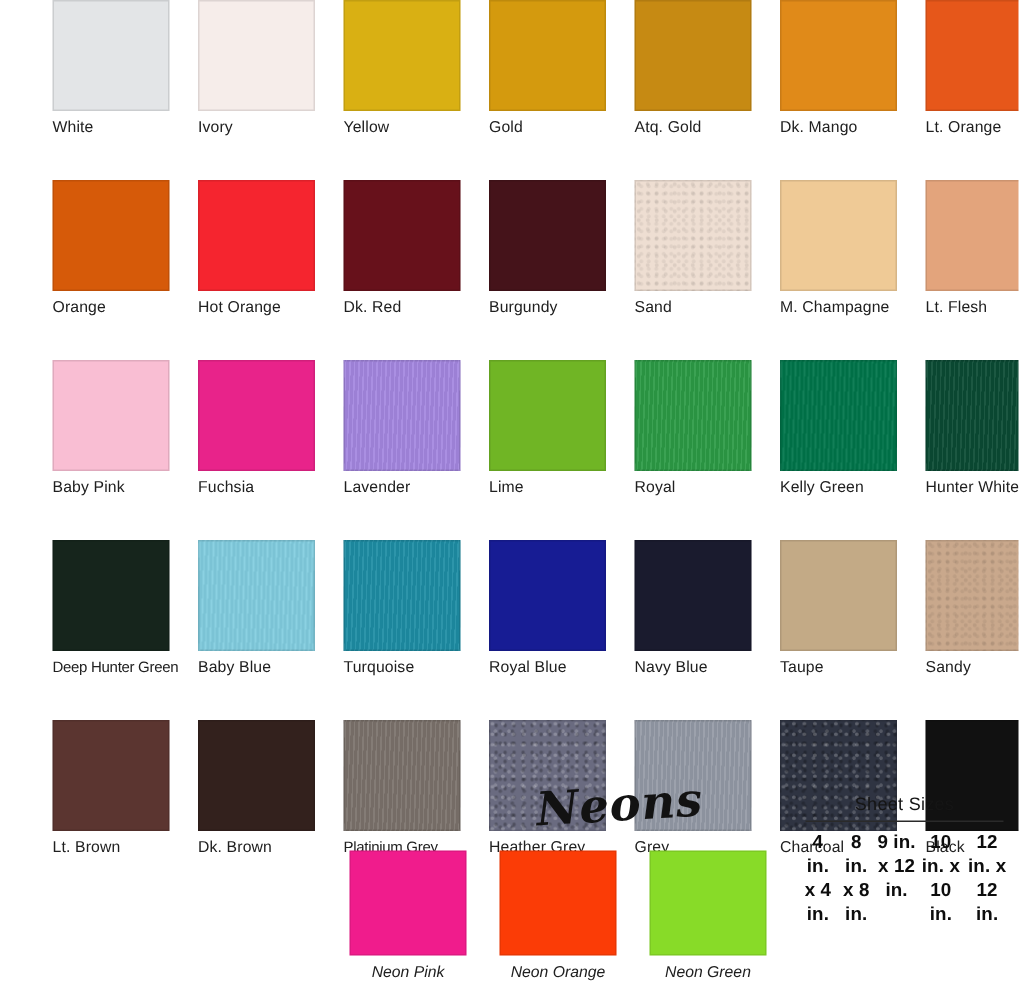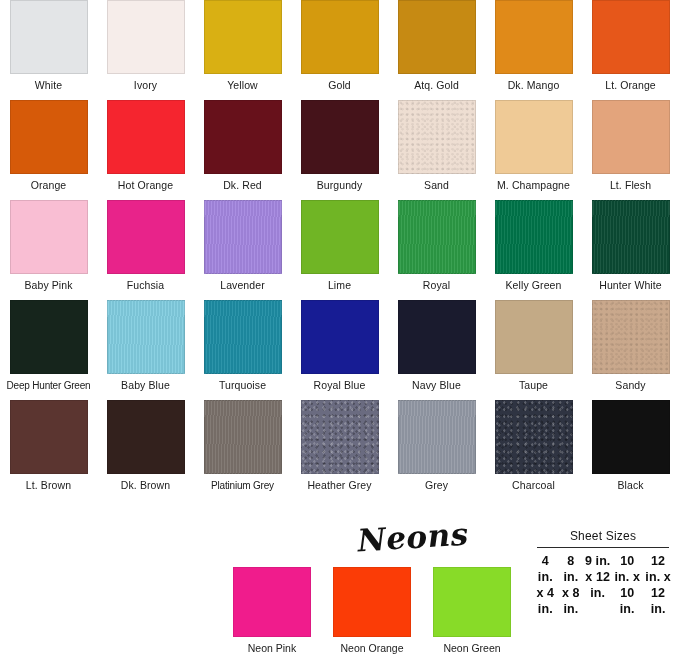--- a/index.html
+++ b/index.html
@@ -27,25 +27,26 @@
     left: 0;
     top: 0;
     width: 679px;
     display: grid;
     grid-template-columns: repeat(7, 97px);
     column-gap: 0px;
     row-gap: 0px;
   }
   .cell {
     width: 97px;
-    height: 100px;
+    height: 120px;
     display: flex;
     flex-direction: column;
-    align-items: center;
+    align-items: flex-start;
     justify-content: flex-start;
+    padding-left: 35px;
   }
   .swatch {
     width: 78px;
     height: 74px;
     box-sizing: border-box;
     border: 1px solid rgba(0,0,0,0.10);
   }
   .label {
     margin-top: 5px;
     font-size: 10.5px;
@@ -87,20 +88,21 @@
     left: 222px;
     top: 57px;
     display: grid;
     grid-template-columns: repeat(3, 100px);
   }
   .neon-cell {
     width: 100px;
     display: flex;
     flex-direction: column;
     align-items: center;
+    font-style: italic;
   }
   .neon-swatch {
     width: 78px;
     height: 70px;
     box-sizing: border-box;
     border: 1px solid rgba(0,0,0,0.08);
   }
   .neon-label {
     margin-top: 5px;
     font-size: 10.5px;

